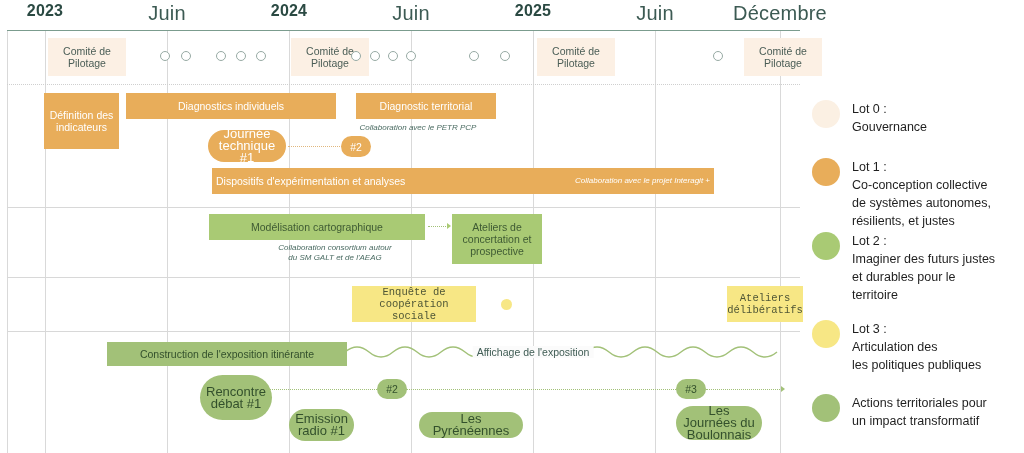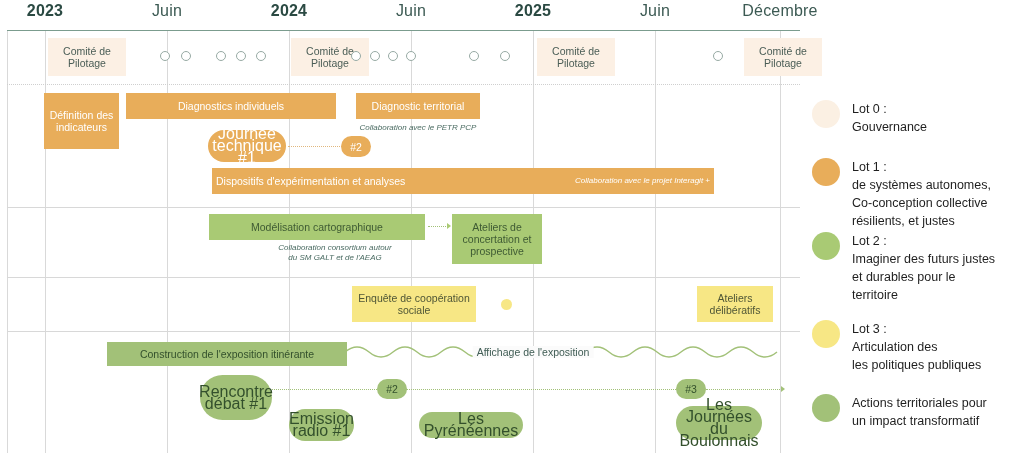--- a/index.html
+++ b/index.html
@@ -12,21 +12,21 @@
     position:relative;
   }
   #root{position:absolute;left:0;top:0;width:1024px;height:453px;}
 
   
   .timeline{position:absolute;left:0;top:0;width:800px;height:453px;}
 
   .hdr-label{
     position:absolute;top:2px;
     transform:translateX(-50%);
-    font-size:16px;letter-spacing:.2px;
+    font-size:20px;letter-spacing:.2px;
     white-space:nowrap;color:#2b4a43;
   }
   .hdr-label.major{font-weight:bold;font-size:16px;}
   .hdr-label.minor{font-weight:normal;color:#3c5a53;}
 
   .vline{position:absolute;top:30px;width:1px;background:#d9d9d9;}
   .hline{position:absolute;left:7px;width:793px;height:1px;background:#d8d8d8;}
   .hline.top{background:#7b9c8e;height:1px;}
   .hline.dotted{background:transparent;border-top:1px dotted #cfcfcf;}
 
@@ -36,28 +36,28 @@
     display:flex;align-items:center;justify-content:center;
     text-align:center;
     font-size:10.5px;line-height:12px;
     color:#ffffff;
     box-sizing:border-box;
     padding:2px 4px;
   }
   .bar.lot0{background:#fcf0e4;color:#4a5d56;}
   .bar.lot1{background:#e8ad5a;color:#ffffff;}
   .bar.lot2{background:#a9ca74;color:#3e5a33;}
-  .bar.lot3{background:#f7e785;color:#4f5636;}
+  .bar.lot3{background:#f7e785;color:#4f5636;font-family:Liberation Mono, monospace;}
   .bar.lot4{background:#a2c178;color:#33502c;}
 
   .pill{
     position:absolute;
     display:flex;align-items:center;justify-content:center;
     text-align:center;
-    font-size:16px;line-height:12px;
+    font-size:13px;line-height:12px;
     border-radius:999px;
     color:#ffffff;
     box-sizing:border-box;
     padding:2px 6px;
   }
   .pill.lot1{background:#e8ad5a;color:#ffffff;}
   .pill.lot4{background:#a2c178;color:#33502c;}
 
   .chip{
     position:absolute;
@@ -164,21 +164,21 @@
       <div class="circ" style="left:388px;top:51px"></div>
       <div class="circ" style="left:406px;top:51px"></div>
       <div class="circ" style="left:469px;top:51px"></div>
       <div class="circ" style="left:500px;top:51px"></div>
       <div class="circ" style="left:713px;top:51px"></div>
     </div>
 
     <div>
       <div class="bar lot1" style="left:44px;top:93px;width:75px;height:56px">Définition des indicateurs</div>
       <div class="bar lot1" style="left:126px;top:93px;width:210px;height:26px">Diagnostics individuels</div>
-      <div class="bar lot1" style="left:356px;top:93px;width:124px;height:26px">Diagnostic territorial</div>
+      <div class="bar lot1" style="left:356px;top:93px;width:140px;height:26px">Diagnostic territorial</div>
       <div class="note" style="left:356px;top:123px;width:124px">Collaboration avec le PETR PCP</div>
 
       <div class="pill lot1" style="left:208px;top:130px;width:78px;height:32px">Journée technique #1</div>
       <div class="leader" style="left:288px;top:146px;width:54px"></div>
       <div class="chip lot1" style="left:341px;top:136px;width:30px;height:21px">#2</div>
 
       <div class="bar lot1" style="left:212px;top:168px;width:502px;height:26px;justify-content:space-between">
         <span>Dispositifs d'expérimentation et analyses</span>
         <span style="font-style:italic;font-size:8px;margin-left:23px;white-space:nowrap">Collaboration avec le projet Interagit +</span>
       </div>
@@ -189,21 +189,21 @@
       <div class="leader green" style="left:428px;top:226px;width:20px"></div>
       <div class="arrow green2" style="left:447px;top:223px"></div>
       <div class="bar lot2" style="left:452px;top:214px;width:90px;height:50px">Ateliers de concertation et prospective</div>
       <div class="note" style="left:240px;top:243px;width:190px">Collaboration consortium autour</div>
       <div class="note" style="left:240px;top:253px;width:190px">du SM GALT et de l'AEAG</div>
     </div>
 
     <div>
       <div class="bar lot3" style="left:352px;top:286px;width:124px;height:36px">Enquête de coopération sociale</div>
       <div class="dot-yellow" style="left:501px;top:299px"></div>
-      <div class="bar lot3" style="left:697px;top:286px;width:76px;height:36px">Ateliers délibératifs</div>
+      <div class="bar lot3" style="left:727px;top:286px;width:76px;height:36px">Ateliers délibératifs</div>
     </div>
 
     <div>
       <div class="bar lot4" style="left:107px;top:342px;width:240px;height:24px">Construction de l'exposition itinérante</div>
 
       <svg style="position:absolute;left:345px;top:340px" width="455" height="28">
         <path d="M0,12 q12,-10 24,0 t24,0 t24,0 t24,0 t24,0 t24,0 t24,0 t24,0 t24,0 t24,0 t24,0 t24,0 t24,0 t24,0 t24,0 t24,0 t24,0 t24,0" fill="none" stroke="#a2c178" stroke-width="1.4"></path>
       </svg>
       <div class="wavelbl" style="left:533px;top:346px;transform:translateX(-50%)">Affichage de l'exposition</div>
 
@@ -229,22 +229,22 @@
       <div class="leg-txt">
         <span class="t">Lot 0 :</span>
         <span class="t">Gouvernance</span>
       </div>
     </div>
 
     <div class="leg-item" style="top:158px">
       <div class="leg-dot" style="background:#e8ad5a"></div>
       <div class="leg-txt">
         <span class="t">Lot 1 :</span>
+        <span class="t">Co-conception collective</span>
         <span class="t">de systèmes autonomes,</span>
-        <span class="t">Co-conception collective</span>
         <span class="t">résilients, et justes</span>
       </div>
     </div>
 
     <div class="leg-item" style="top:232px">
       <div class="leg-dot" style="background:#a9ca74"></div>
       <div class="leg-txt">
         <span class="t">Lot 2 :</span>
         <span class="t">Imaginer des futurs justes</span>
         <span class="t">et durables pour le</span>

